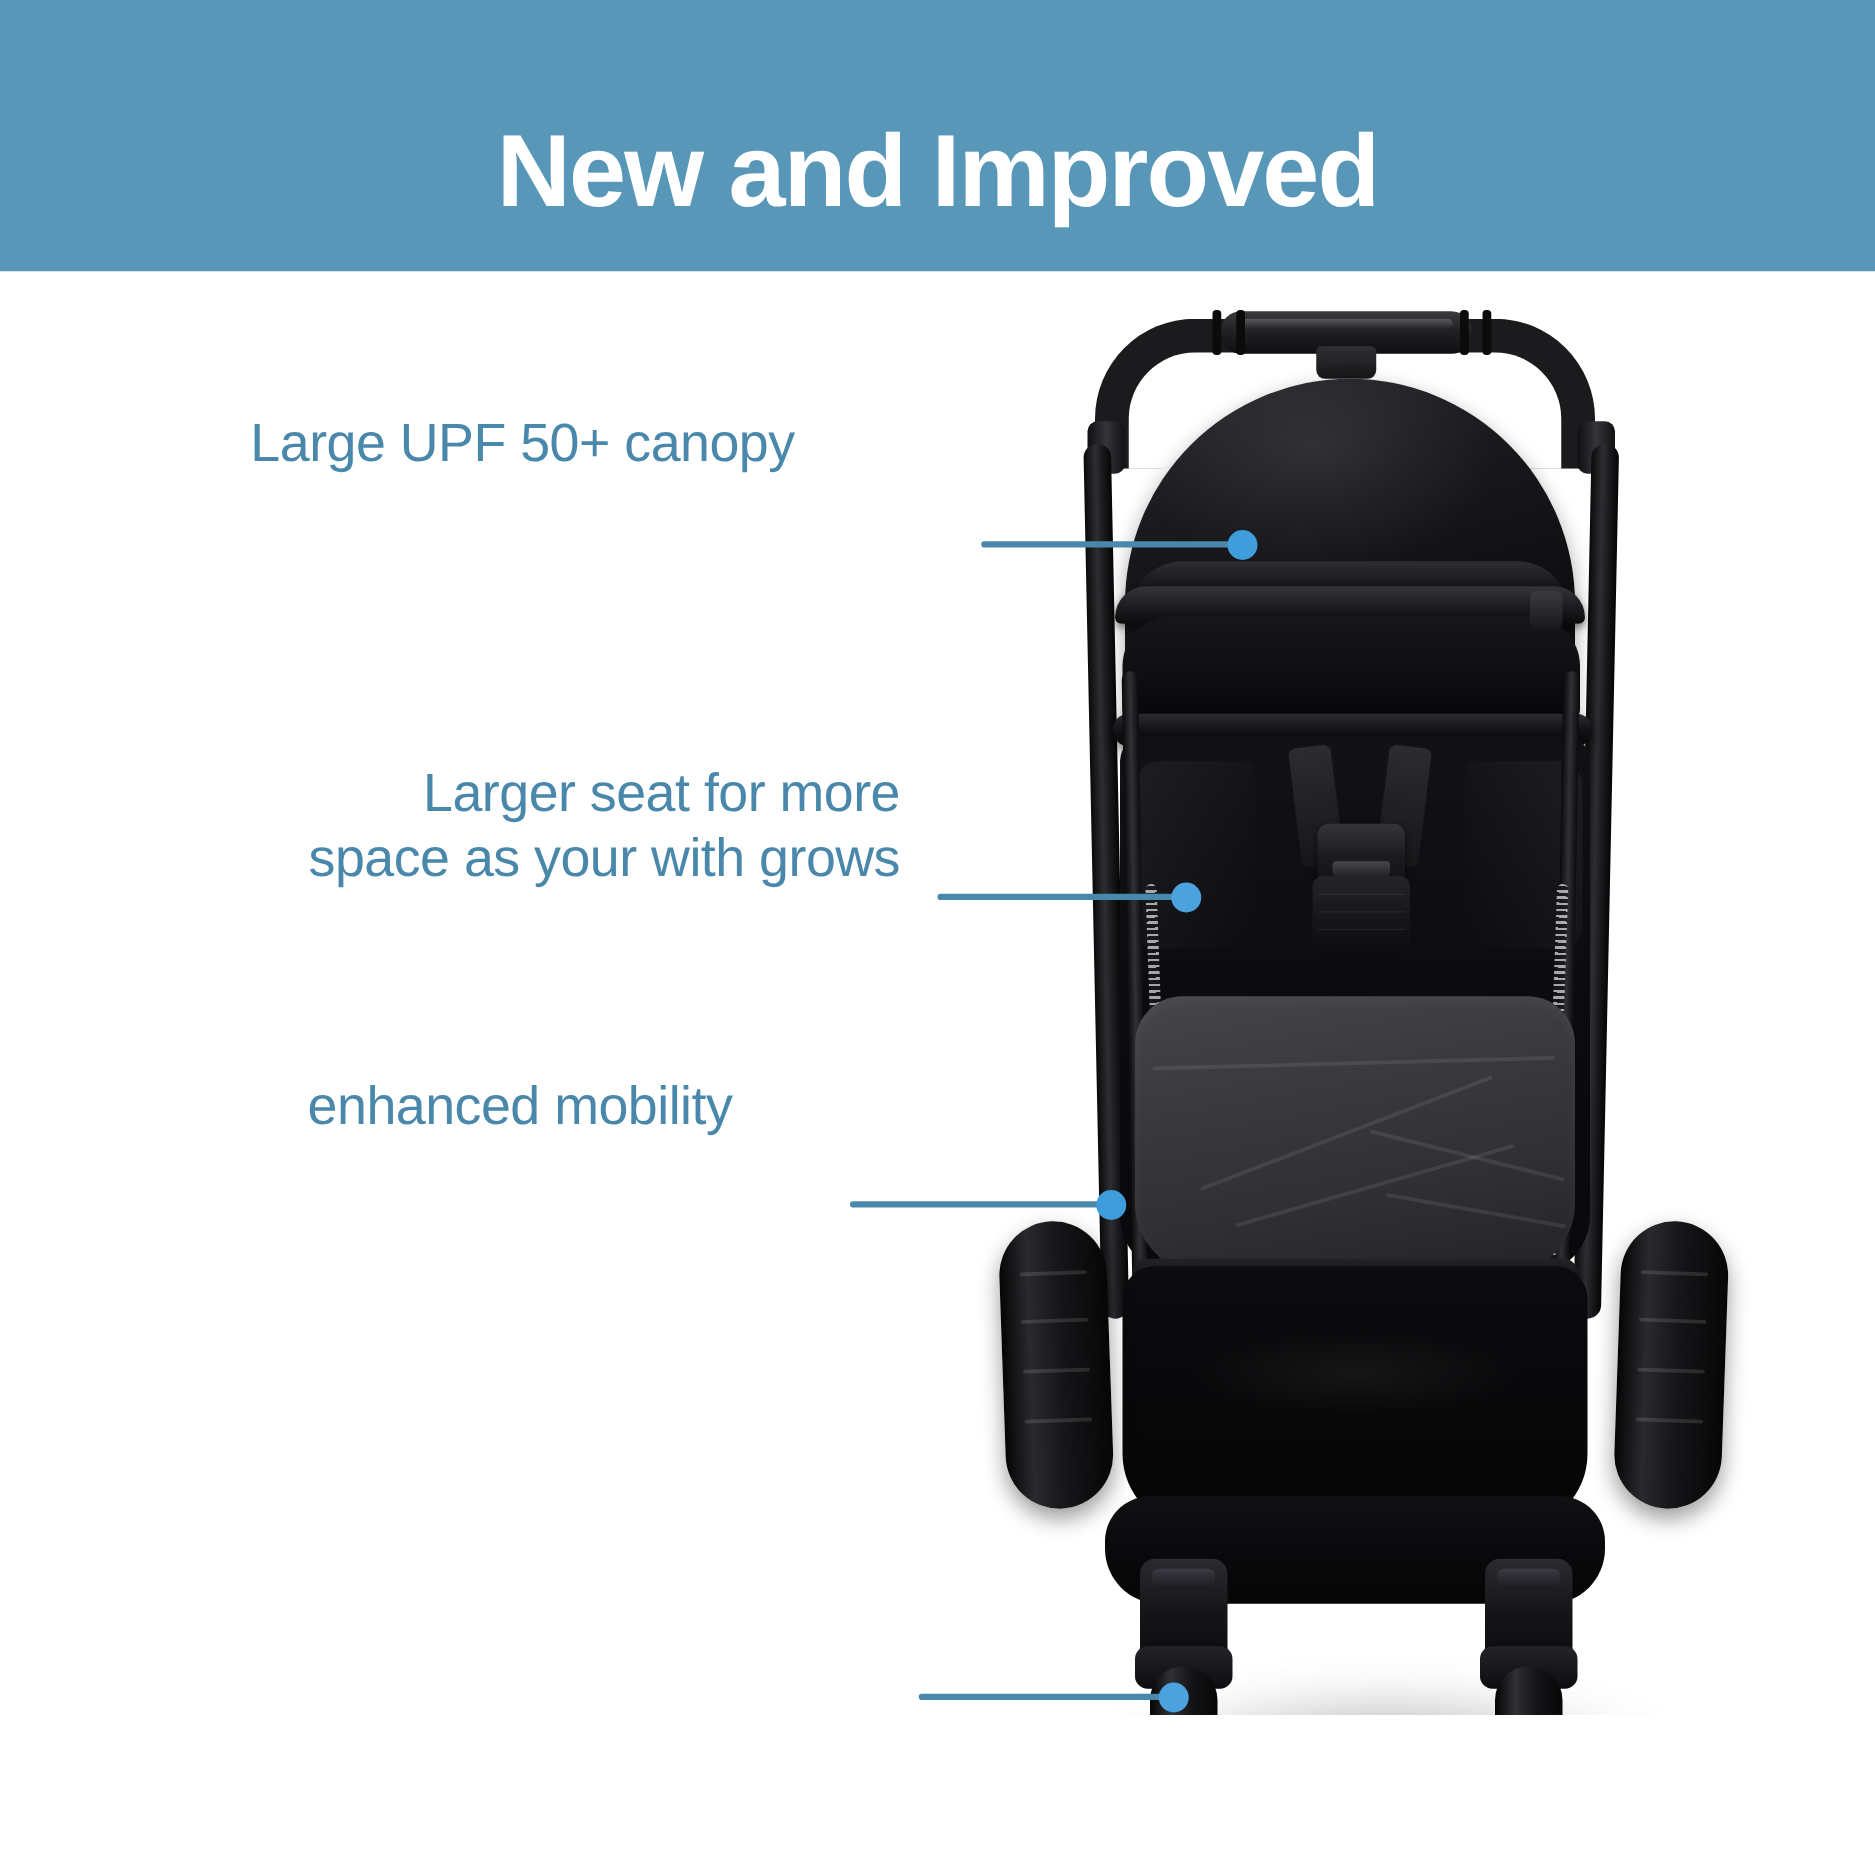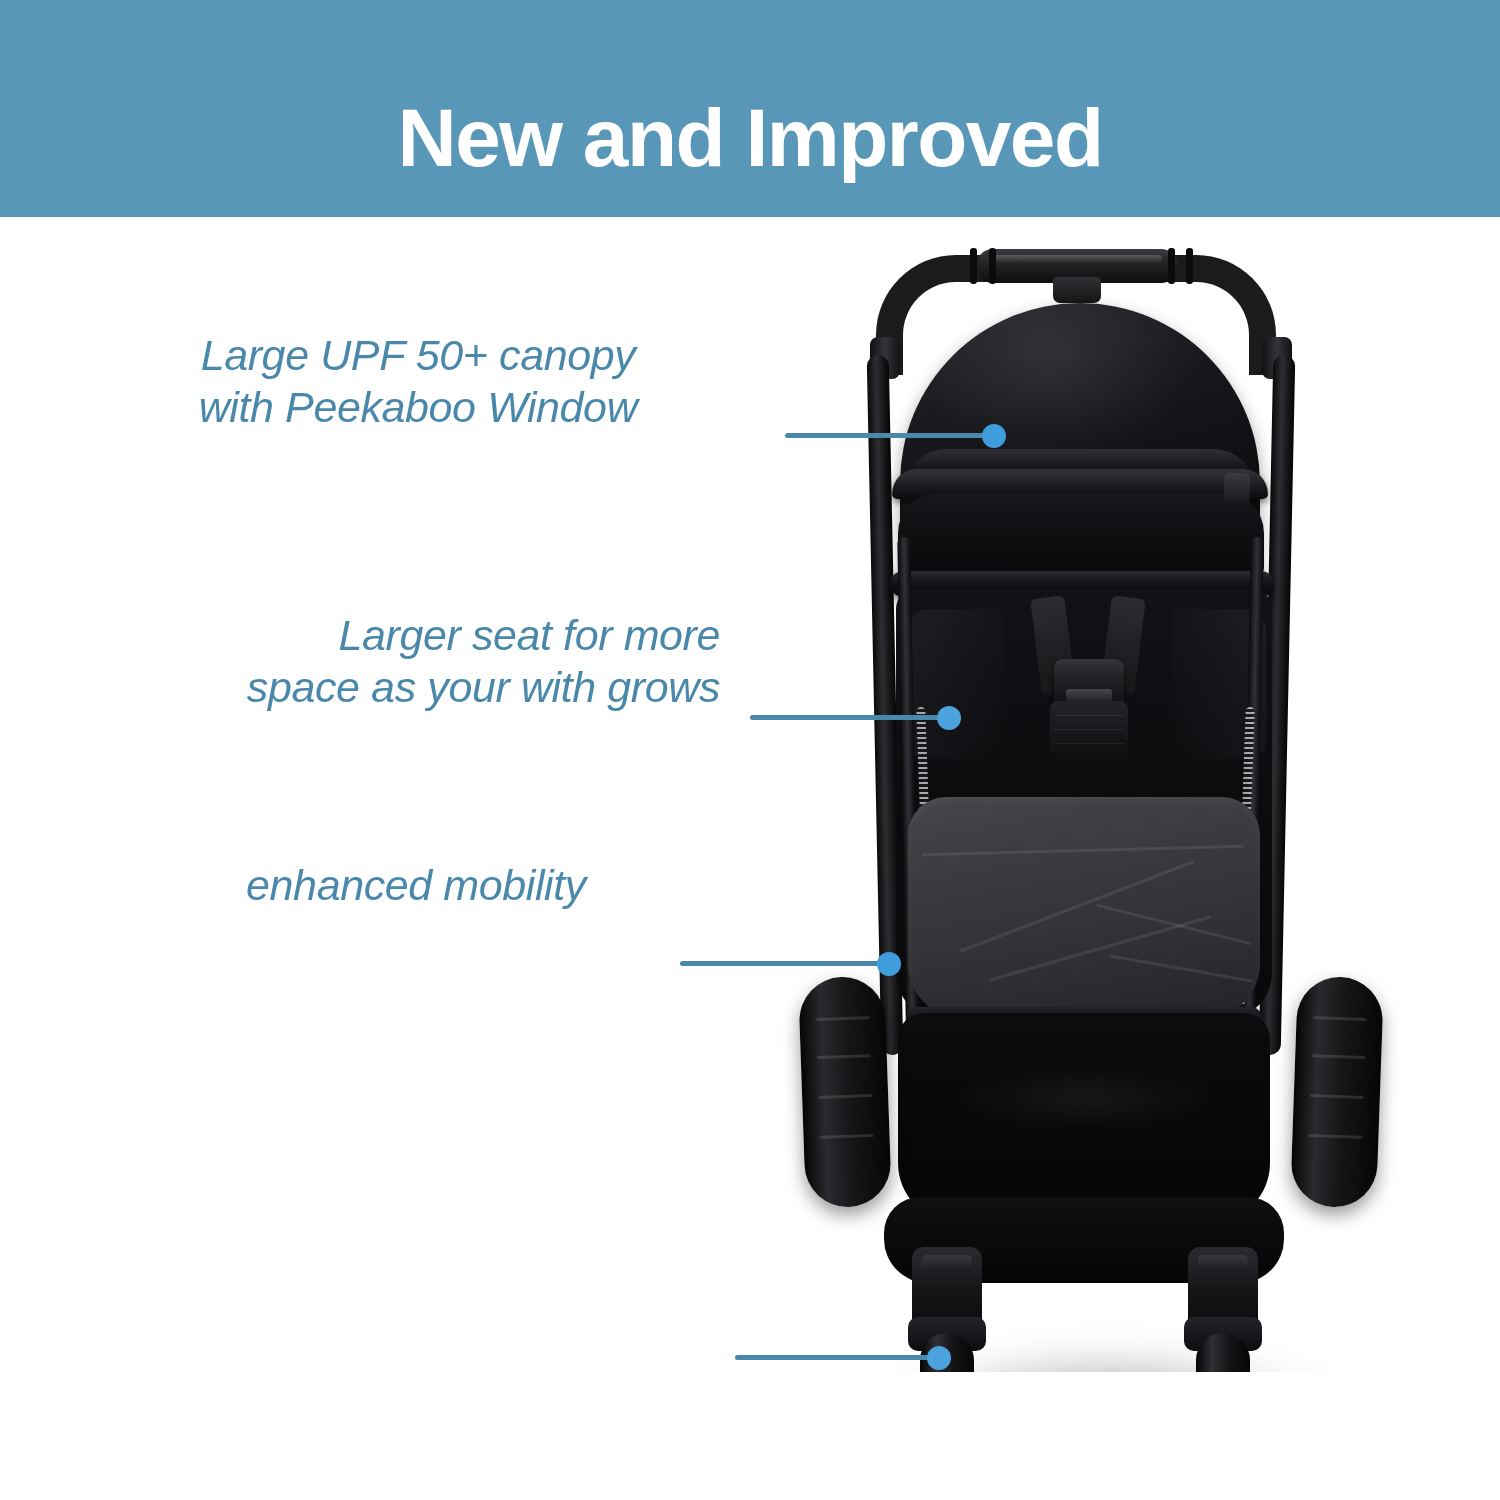--- a/index.html
+++ b/index.html
@@ -18,21 +18,21 @@
     background:#5897b8;
     display:flex; align-items:center; justify-content:center;
   }
   .header-title{
     color:#ffffff; font-size:82px; font-weight:bold;
     letter-spacing:-1.5px; line-height:1;
     margin-top:6px;
   }
 
   
-  .stage{ position:absolute; left:0; top:217px; width:1500px; height:1155px; background:#fff; overflow:hidden;font-style:italic; }
+  .stage{ position:absolute; left:0; top:217px; width:1500px; height:1155px; background:#fff; overflow:hidden; }
 
   
   .floor-shadow{
     position:absolute; left:800px; top:1080px; width:620px; height:260px;
     background:radial-gradient(ellipse 52% 46% at 50% 52%, rgba(130,132,136,.52) 0%, rgba(160,162,166,.34) 38%, rgba(200,201,204,.14) 66%, rgba(255,255,255,0) 86%);
     filter:blur(10px);
     pointer-events:none;
   }
   .floor-shadow-2{
     position:absolute; left:850px; top:1120px; width:520px; height:110px;
@@ -376,21 +376,20 @@
   </div>
   <div class="leader l3">
     <span class="dot"></span>
   </div>
   <div class="leader l4">
     <span class="dot"></span>
   </div>
 
   <div class="callout c1">
     <span class="l">Large UPF 50+ canopy</span>
-    <span class="l">with Peekaboo Window</span>
   </div>
   <div class="callout c2">
     <span class="l">Larger seat for more</span>
     <span class="l">space as your with grows</span>
   </div>
   <div class="callout c3">
     <span class="l">enhanced mobility</span>
   </div>
 
 </div>

